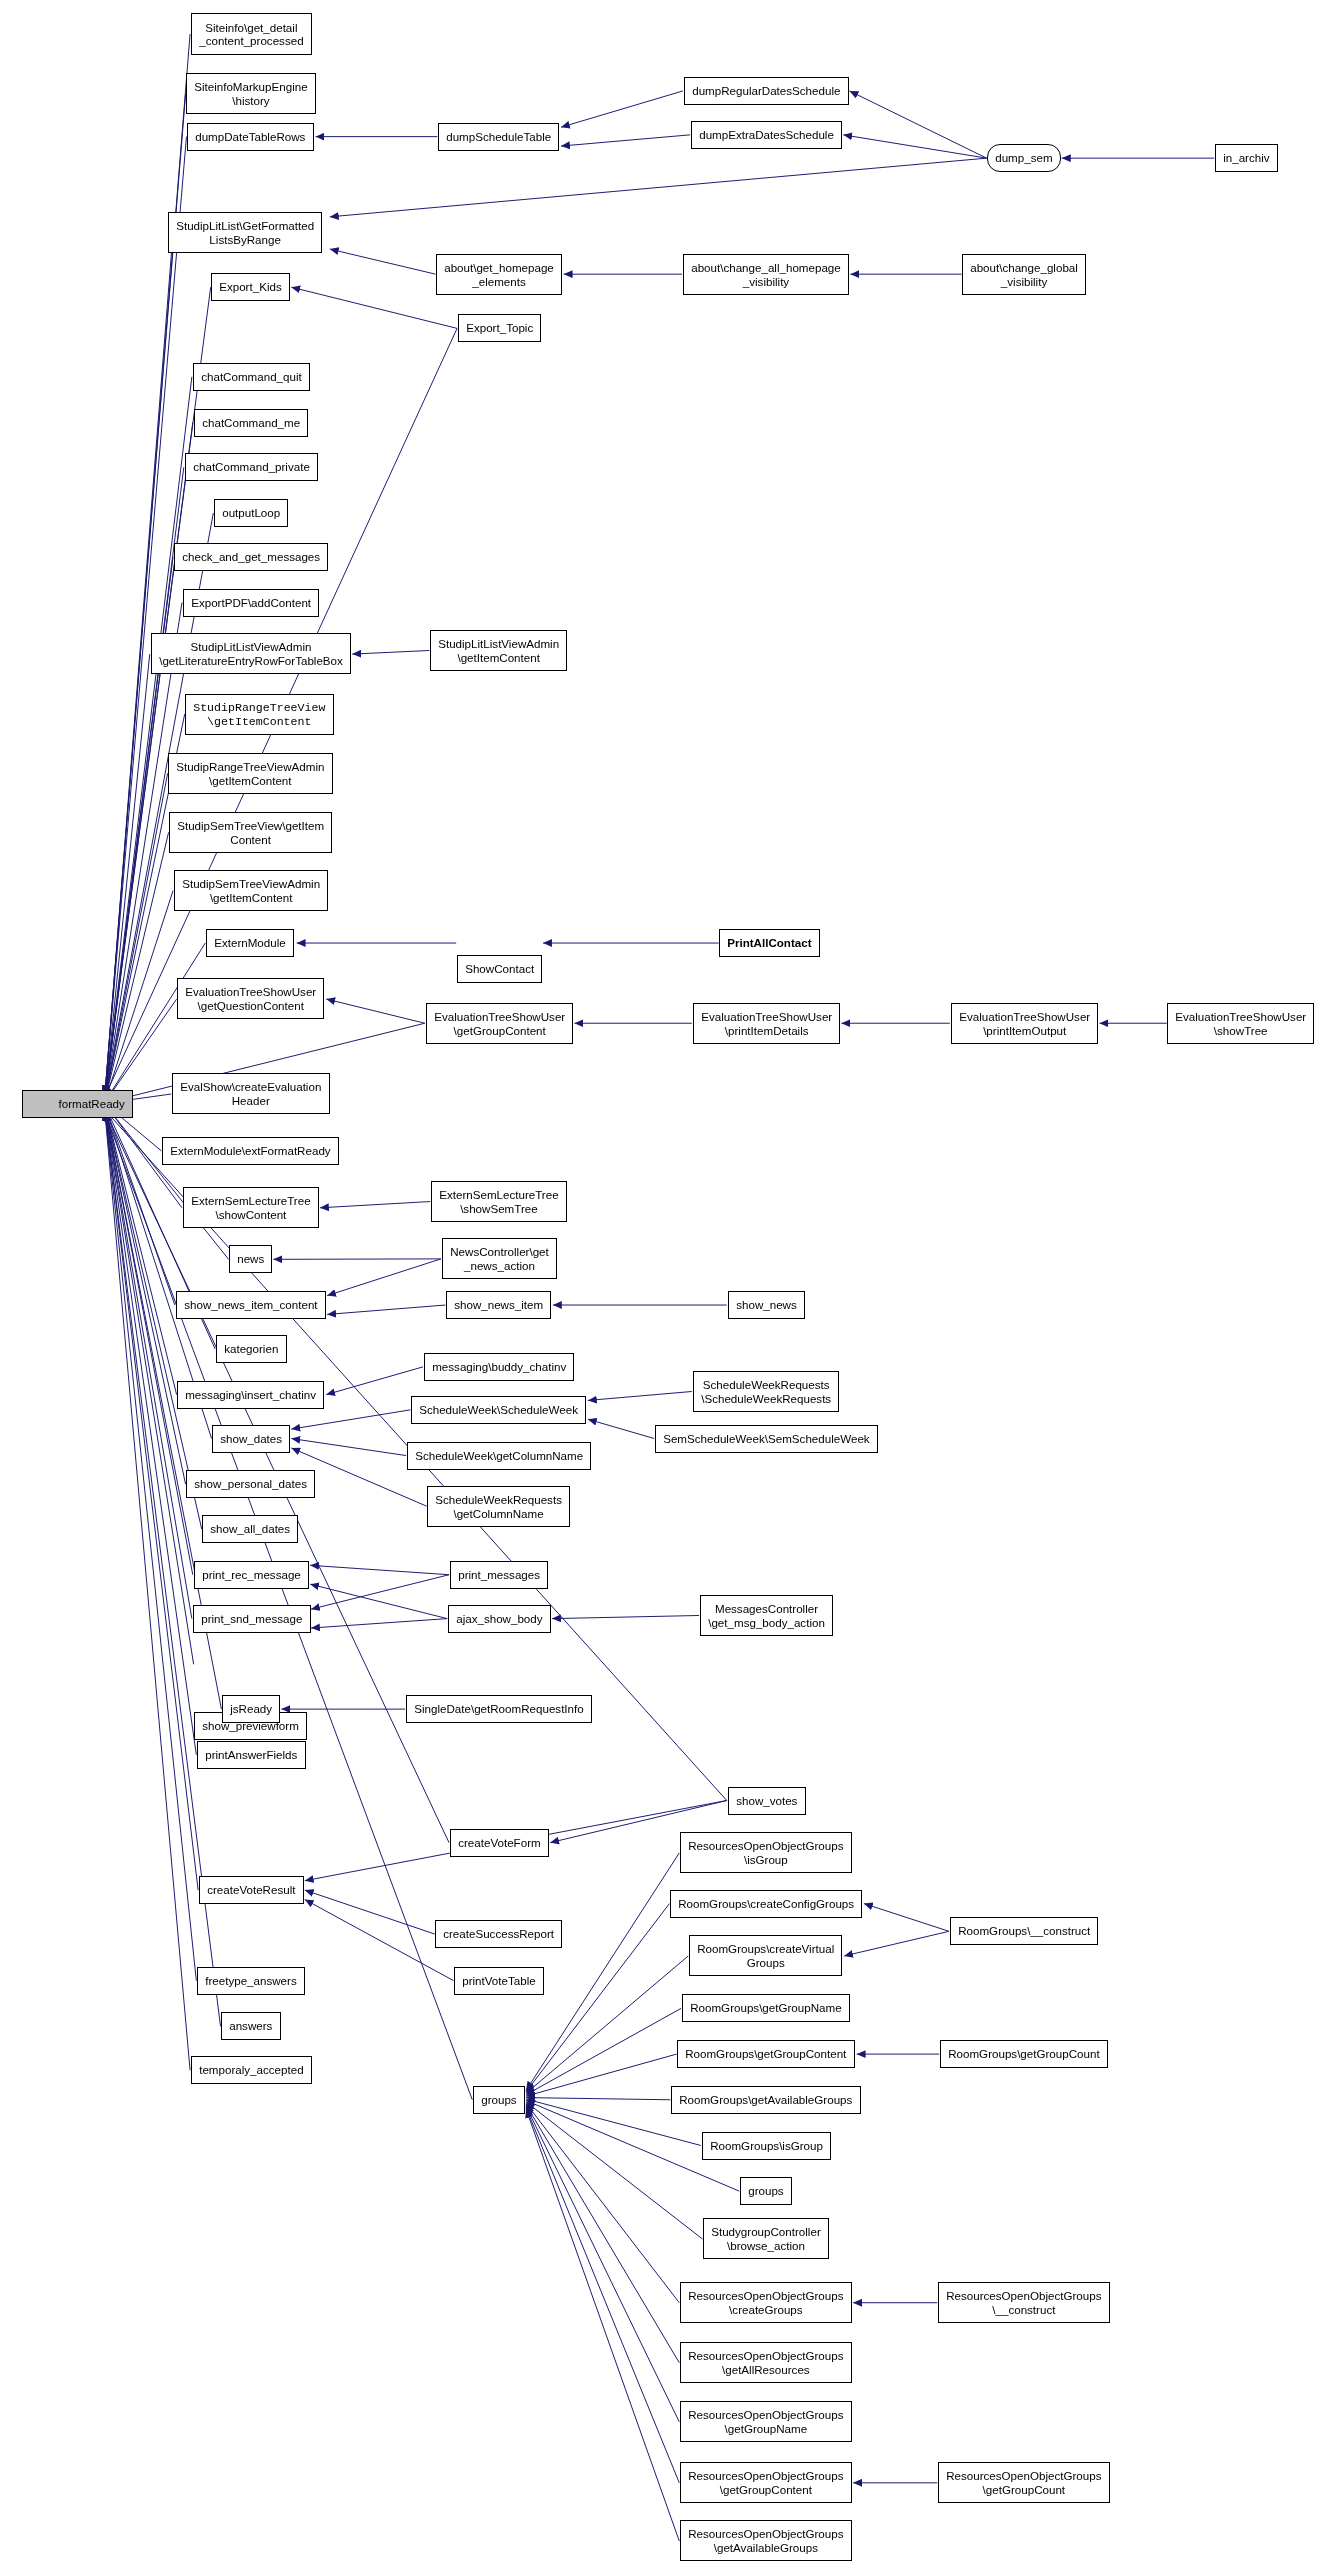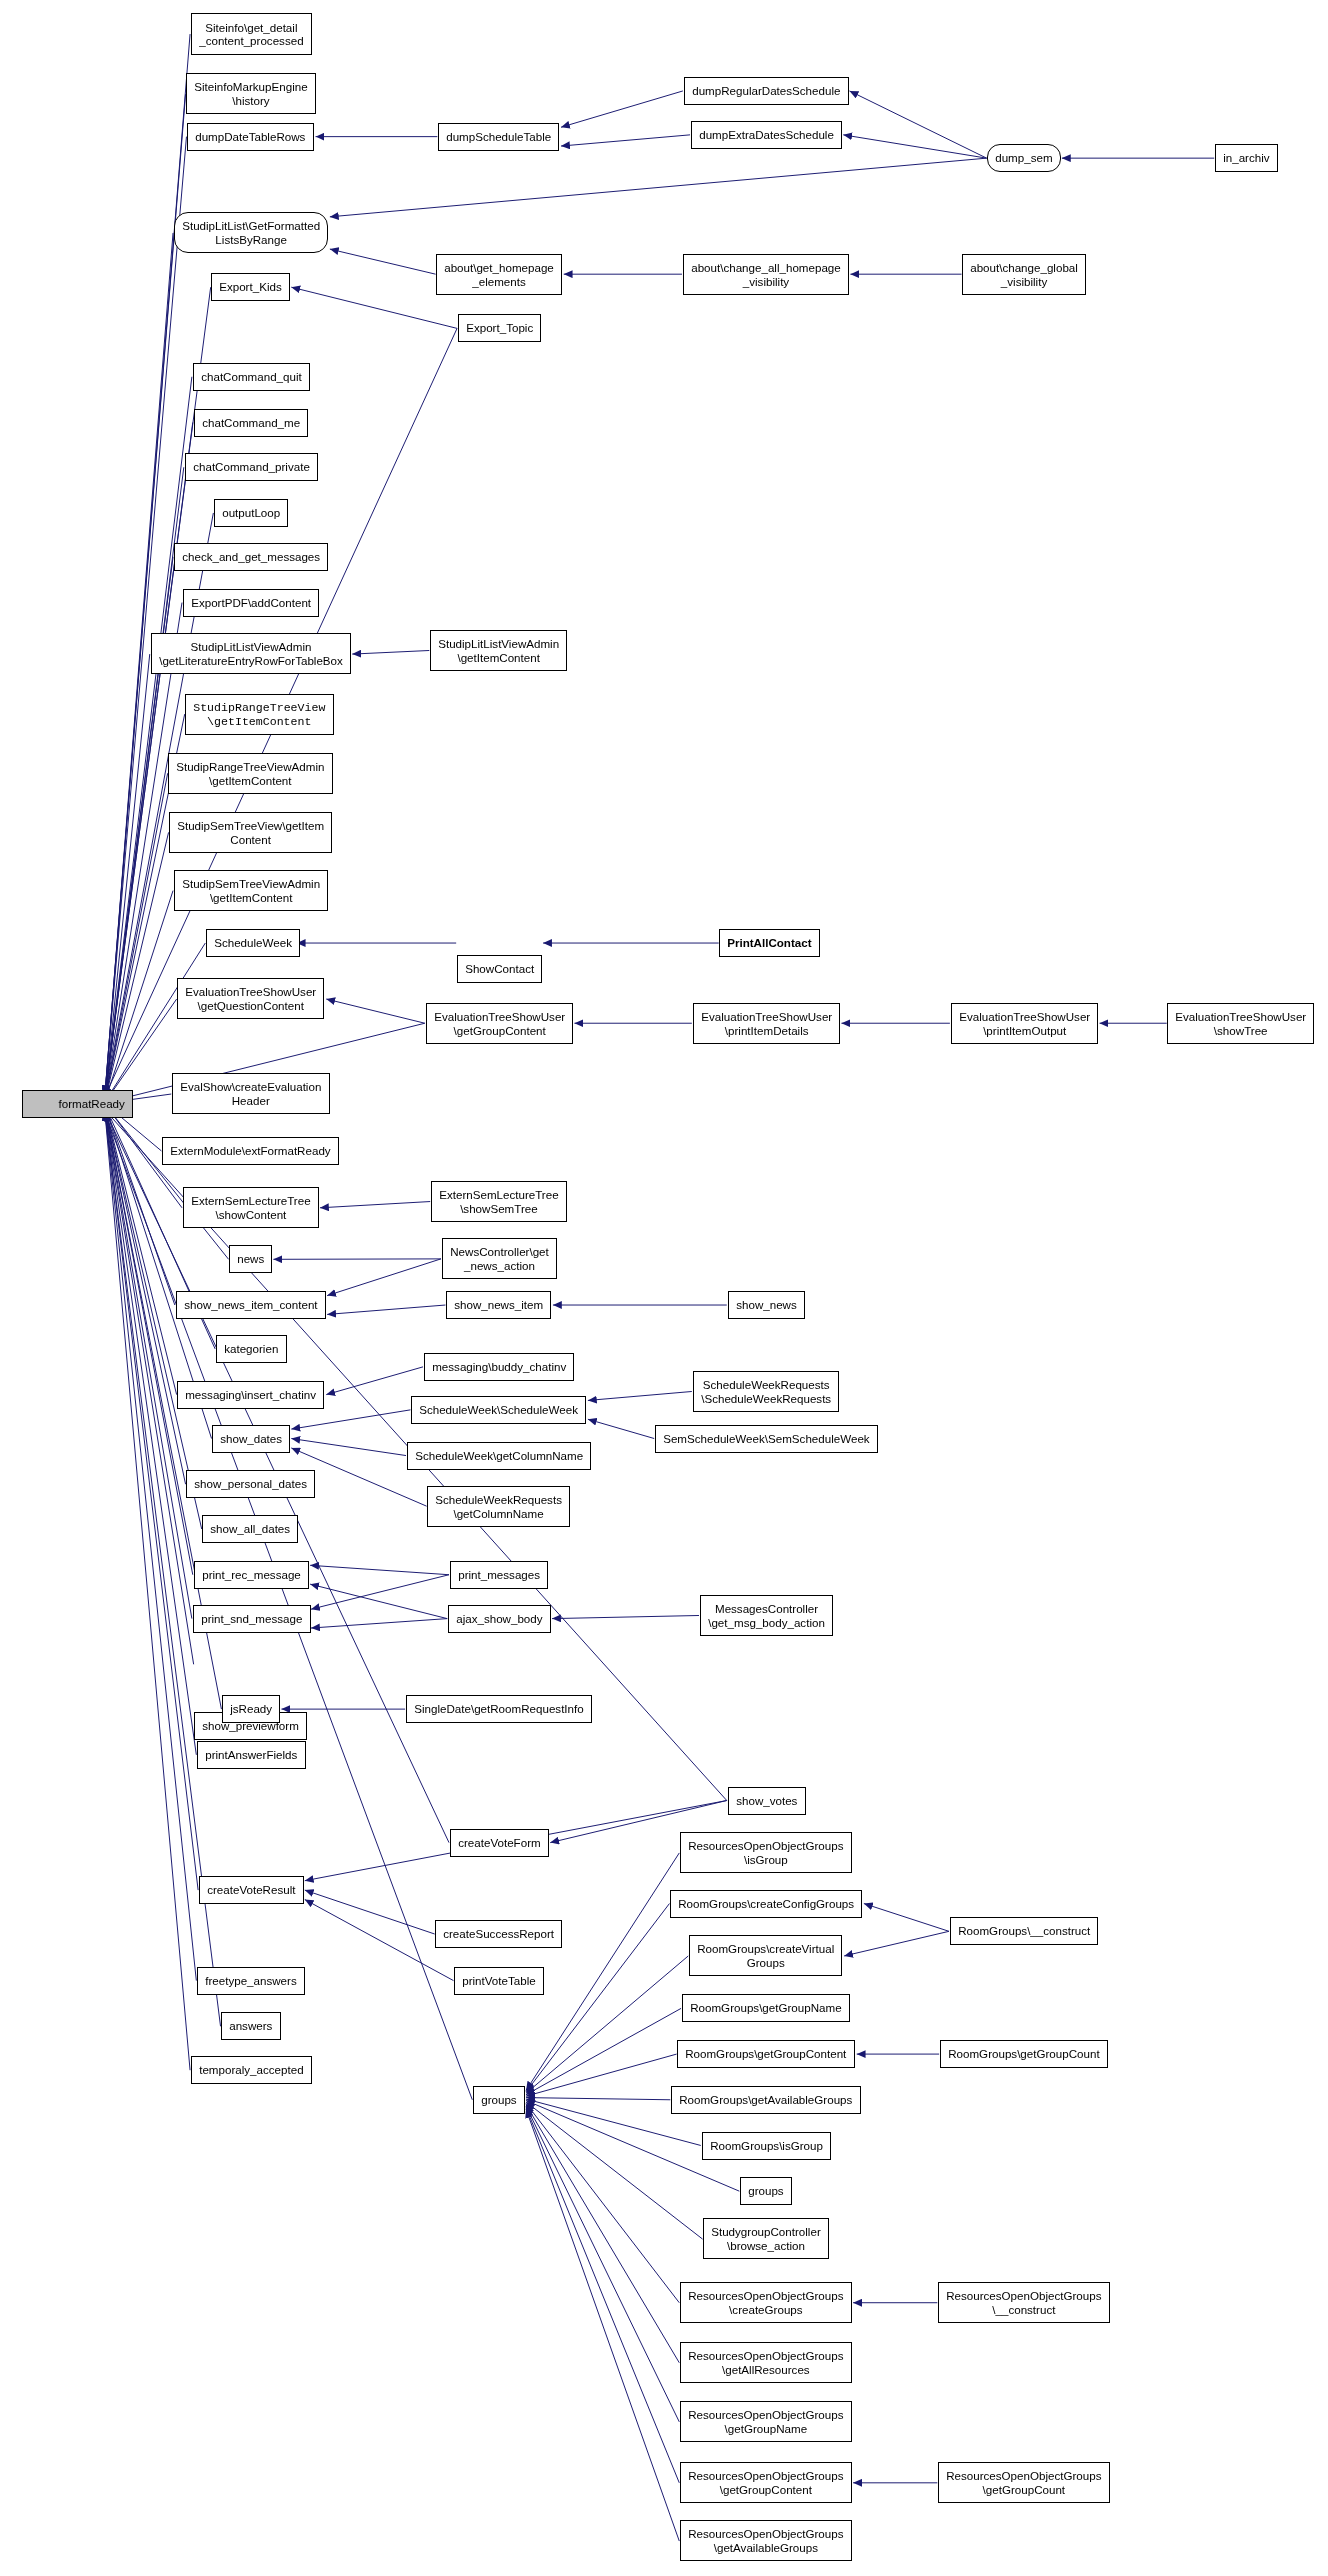--- a/index.html
+++ b/index.html
@@ -150,40 +150,40 @@
       <path d="M1046,2570 L952,2570" class="edge" marker-end="url(#arrow)"></path>
       <path d="M1046,2771 L952,2771" class="edge" marker-end="url(#arrow)"></path>
     </svg>
 
 <div class="node root" style="top: 1090px; left: 21.5px; padding-left: 36px;">formatReady</div>
     <div class="node" style="top: 13.4px; left: 191px;">Siteinfo\get_detail
 _content_processed</div>
     <div class="node" style="top: 73px; left: 186px;">SiteinfoMarkupEngine
 \history</div>
     <div class="node" style="top: 123px; left: 187px;">dumpDateTableRows</div>
-    <div class="node" style="top: 212px; left: 174px; border-radius: 14px;">StudipLitList\GetFormatted
+    <div class="node" style="top: 212px; left: 168px;">StudipLitList\GetFormatted
 ListsByRange</div>
     <div class="node" style="top: 273px; left: 211px;">Export_Kids</div>
     <div class="node" style="top: 363px; left: 193px;">chatCommand_quit</div>
     <div class="node" style="top: 409px; left: 194px;">chatCommand_me</div>
     <div class="node" style="top: 453px; left: 185px;">chatCommand_private</div>
     <div class="node" style="top: 499px; left: 214px;">outputLoop</div>
     <div class="node" style="top: 543px; left: 174px;">check_and_get_messages</div>
     <div class="node" style="top: 589px; left: 183px;">ExportPDF\addContent</div>
     <div class="node" style="top: 633px; left: 151px;">StudipLitListViewAdmin
 \getLiteratureEntryRowForTableBox</div>
     <div class="node" style="top: 694px; left: 185px; font-family: Liberation Mono, monospace;">StudipRangeTreeView
 \getItemContent</div>
     <div class="node" style="top: 753px; left: 168px;">StudipRangeTreeViewAdmin
 \getItemContent</div>
     <div class="node" style="top: 812px; left: 169px;">StudipSemTreeView\getItem
 Content</div>
     <div class="node" style="top: 870px; left: 174px;">StudipSemTreeViewAdmin
 \getItemContent</div>
-    <div class="node" style="top: 929px; left: 206px;">ScheduleWeek</div>
+    <div class="node" style="top: 929px; left: 206px;">ExternModule</div>
     <div class="node" style="top: 978px; left: 177px;">EvaluationTreeShowUser
 \getQuestionContent</div>
     <div class="node" style="top: 1073px; left: 172px;">EvalShow\createEvaluation
 Header</div>
     <div class="node" style="top: 1137px; left: 162px;">ExternModule\extFormatReady</div>
     <div class="node" style="top: 1187px; left: 183px;">ExternSemLectureTree
 \showContent</div>
     <div class="node" style="top: 1245px; left: 229px;">news</div>
     <div class="node" style="top: 1291px; left: 176px;">show_news_item_content</div>
     <div class="node" style="top: 1335px; left: 216px;">kategorien</div>

